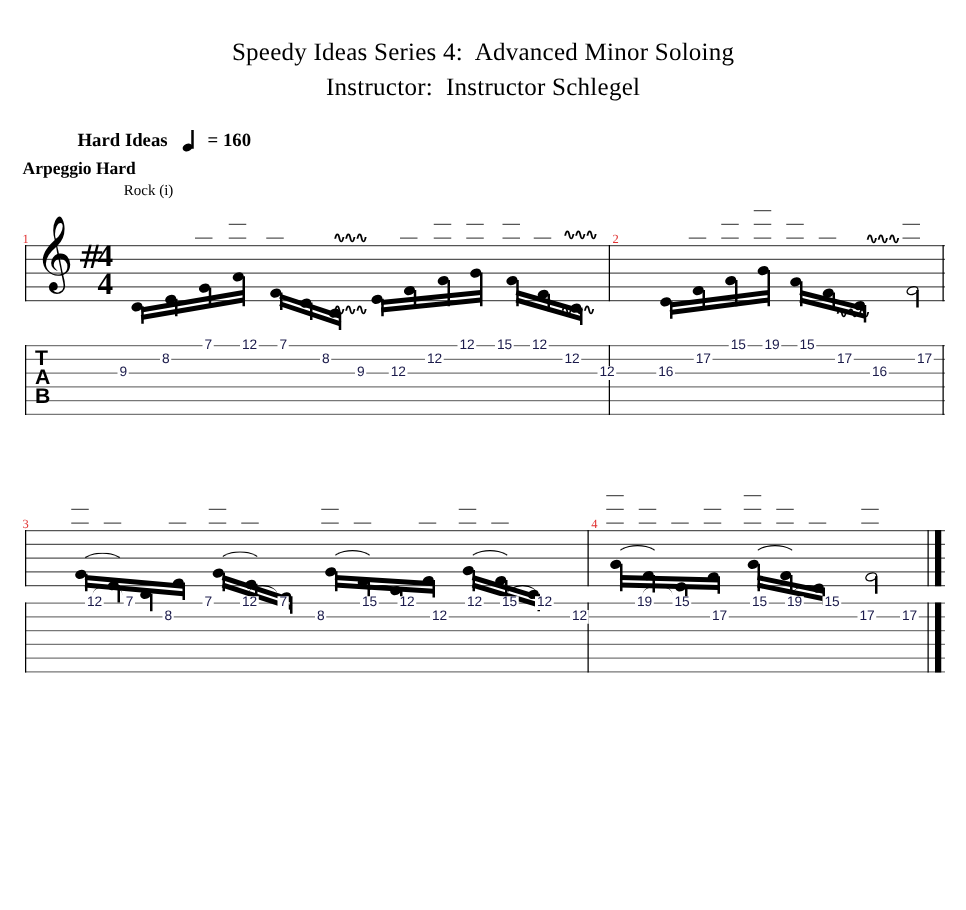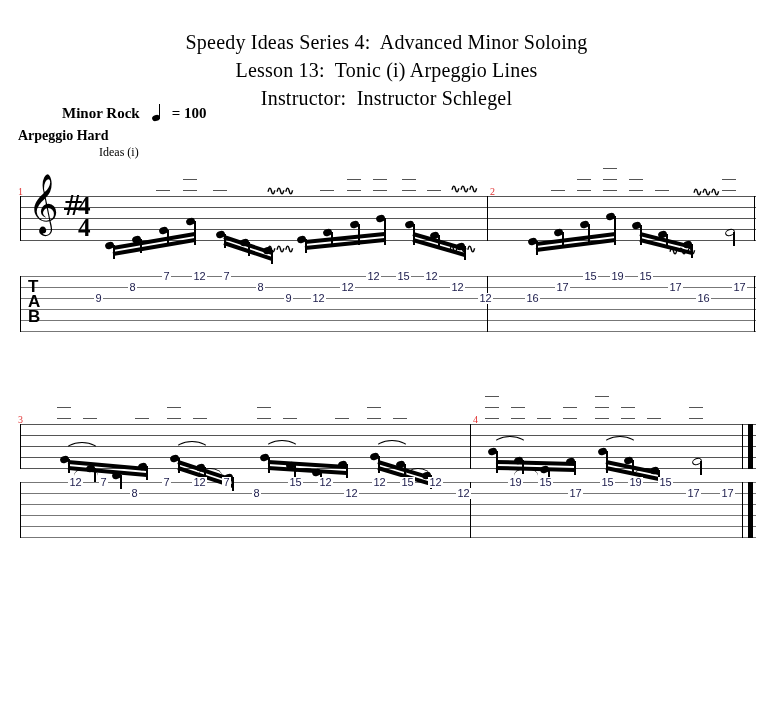--- a/index.html
+++ b/index.html
@@ -244,35 +244,34 @@
     height: 7px;
   }
 </style>
 </head>
 <body>
 
 <div class="sheet">
 
   <div class="title-block">
     <div class="title-line">Speedy Ideas Series 4:  Advanced Minor Soloing</div>
-    <div class="title-line">Lesson 13:  Tonic (i) Arpeggio Lines</div>
     <div class="title-line">Instructor:  Instructor Schlegel</div>
   </div>
 
   <div class="tempo-row">
-    <span>Minor Rock</span>
+    <span>Hard Ideas</span>
     <span class="tempo-note">
       <span class="head"></span>
         <span class="stem"></span>
     </span>
-    <span class="tempo-eq">= 100</span>
+    <span class="tempo-eq">= 160</span>
   </div>
 
   <div class="lick-label">Arpeggio Hard</div>
-  <div class="chord-label">Ideas (i)</div>
+  <div class="chord-label">Rock (i)</div>
 
   <div class="system" id="system1" style="top:160px; height:175px;">
 
     <div class="staff" id="s1-notation" style="top:36px; height:44px;">
       <div class="staff-line" style="top:0px;"></div>
       <div class="staff-line" style="top:11px;"></div>
       <div class="staff-line" style="top:22px;"></div>
       <div class="staff-line" style="top:33px;"></div>
       <div class="staff-line" style="top:44px;"></div>
     </div>

